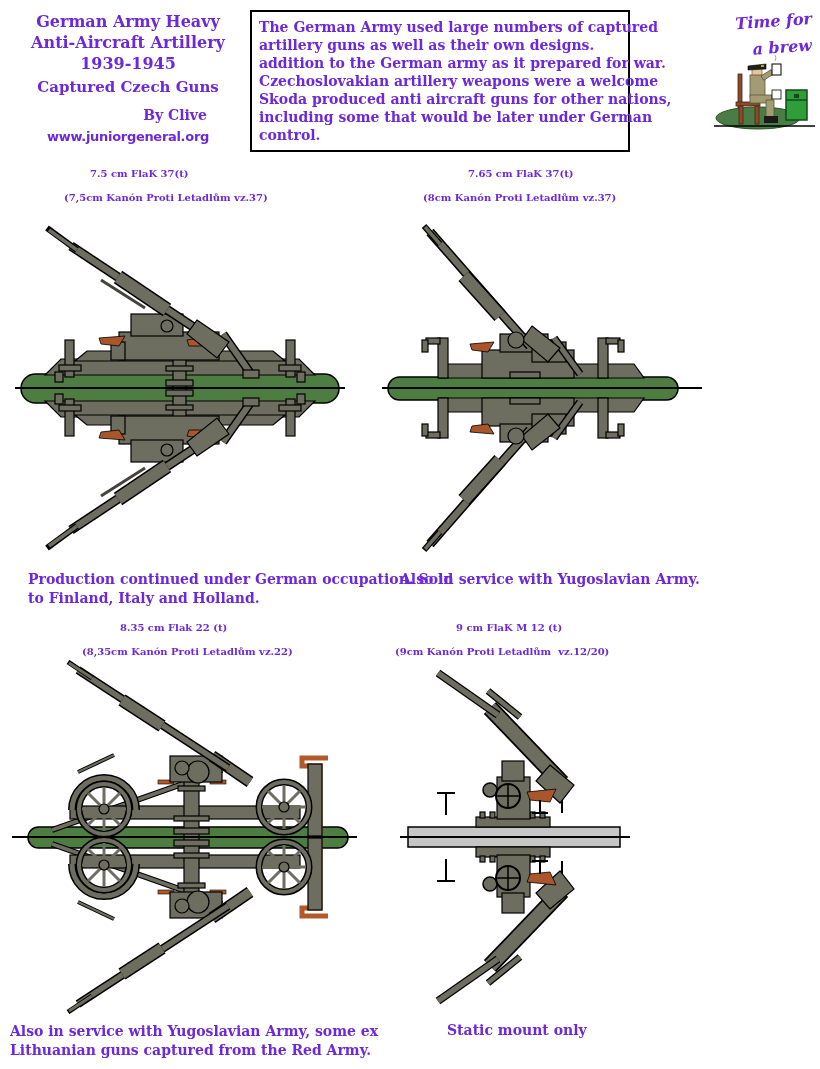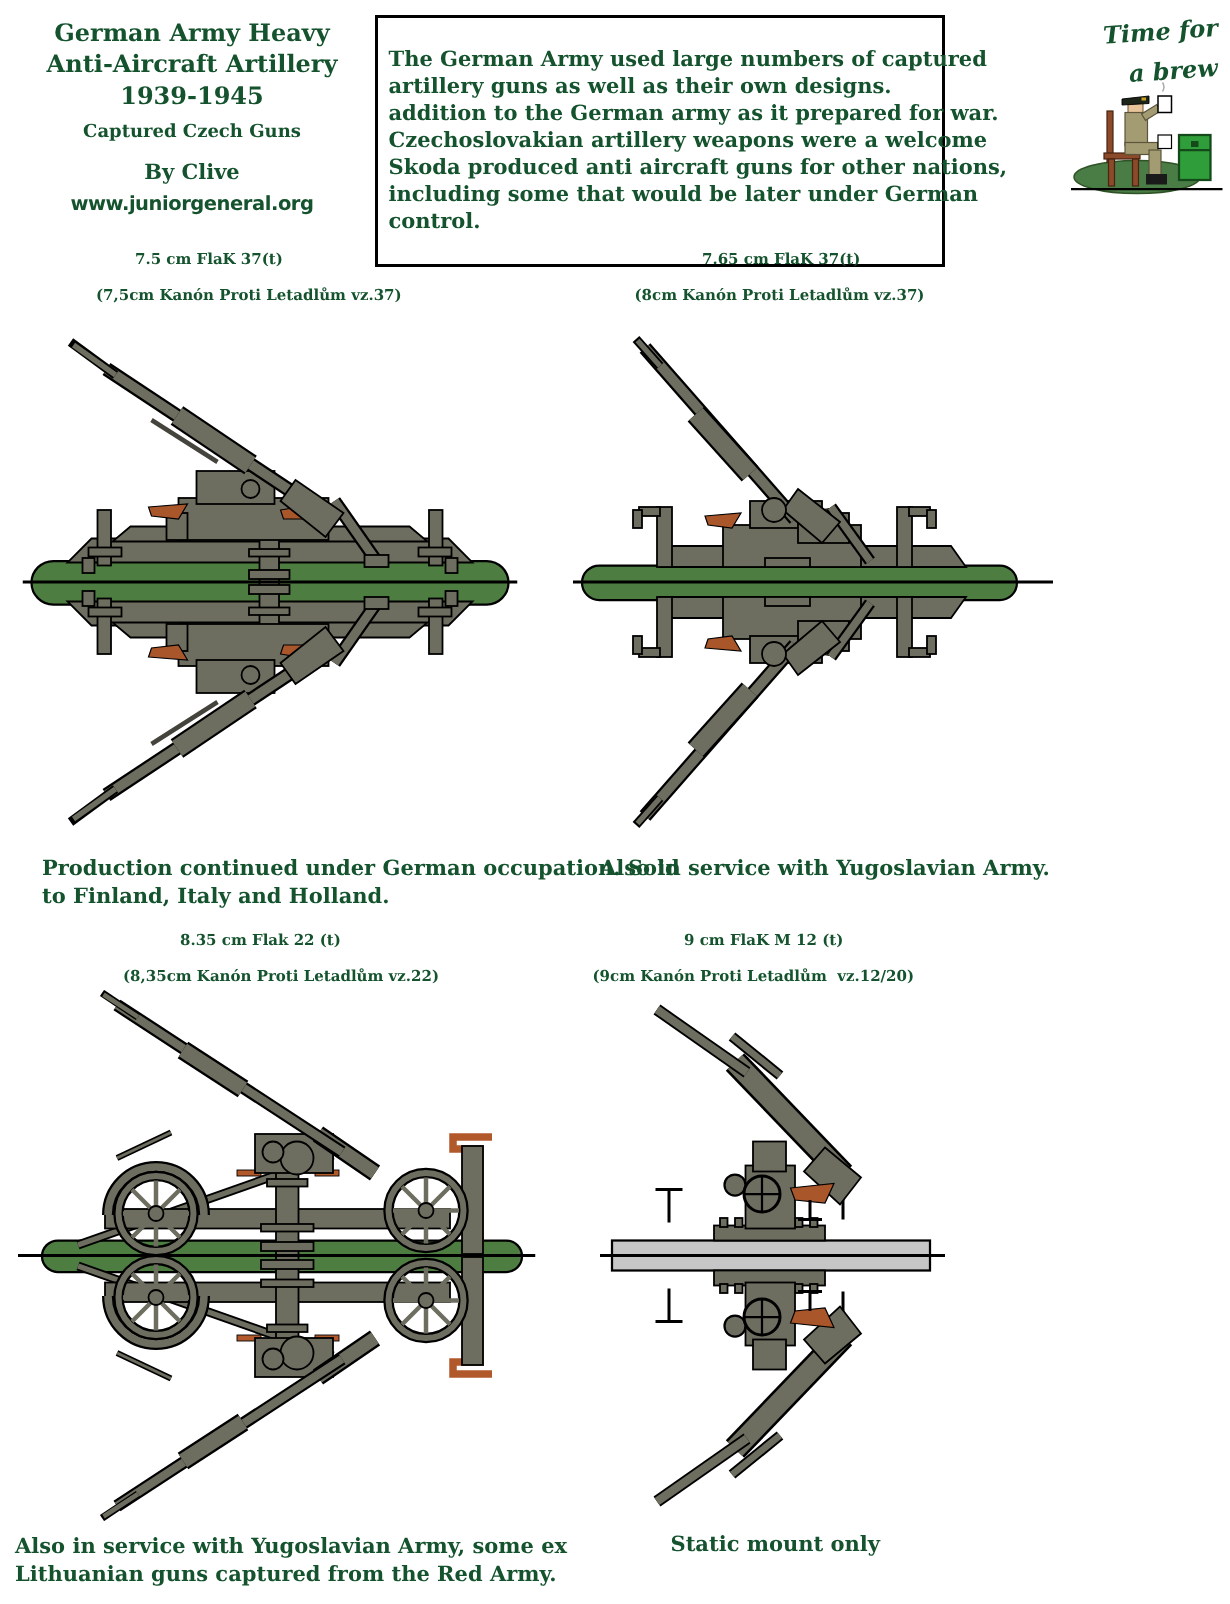--- a/index.html
+++ b/index.html
@@ -1,25 +1,25 @@
 <!DOCTYPE html>
 <html><head>
 <meta charset="utf-8">
 <style>
   html,body{margin:0;padding:0;background:#ffffff;}
   .page{position:relative;width:820px;height:1069px;background:#ffffff;
-        font-family:"DejaVu Serif",serif;color:#14532d;overflow:hidden;}
+        font-family:"DejaVu Serif",serif;color:#6d28d9;overflow:hidden;}
   .abs{position:absolute;}
   .title-line{width:256px;text-align:center;font-weight:bold;font-size:16px;line-height:20px;}
-  .title-line-big{font-size:12px;}
-  .byline{width:256px;text-align:center;font-weight:bold;font-size:14px;}
+  .title-line-big{font-size:15px;}
+  .byline{width:256px;text-align:center;font-weight:bold;font-size:14px;margin-left:47px;}
   .website{width:256px;text-align:center;font-weight:bold;font-size:13px;
            font-family:"DejaVu Sans",sans-serif;letter-spacing:-0.3px;}
   .intro-box{left:250px;top:10px;width:380px;box-sizing:border-box;
-             border:2px solid #000;padding:19px 7px;}
+             border:2px solid #000;padding:6px 7px;}
   .intro-line{font-weight:bold;font-size:14px;line-height:18px;white-space:nowrap;}
   .brew-line{font-style:italic;font-weight:bold;font-size:16px;
              transform:rotate(-4deg);white-space:nowrap;}
   .gun-heading{font-weight:bold;font-size:10px;white-space:pre;}
   .caption-line{font-weight:bold;font-size:14px;line-height:19px;white-space:pre;}
   svg .metal{fill:#6e6e60;stroke:#000;stroke-width:1.2;}
   svg .plat{fill:#4e7d42;stroke:#000;stroke-width:1.5;}
   svg .seat{fill:#a9562b;stroke:#000;stroke-width:0.8;}
 </style>
 </head>

